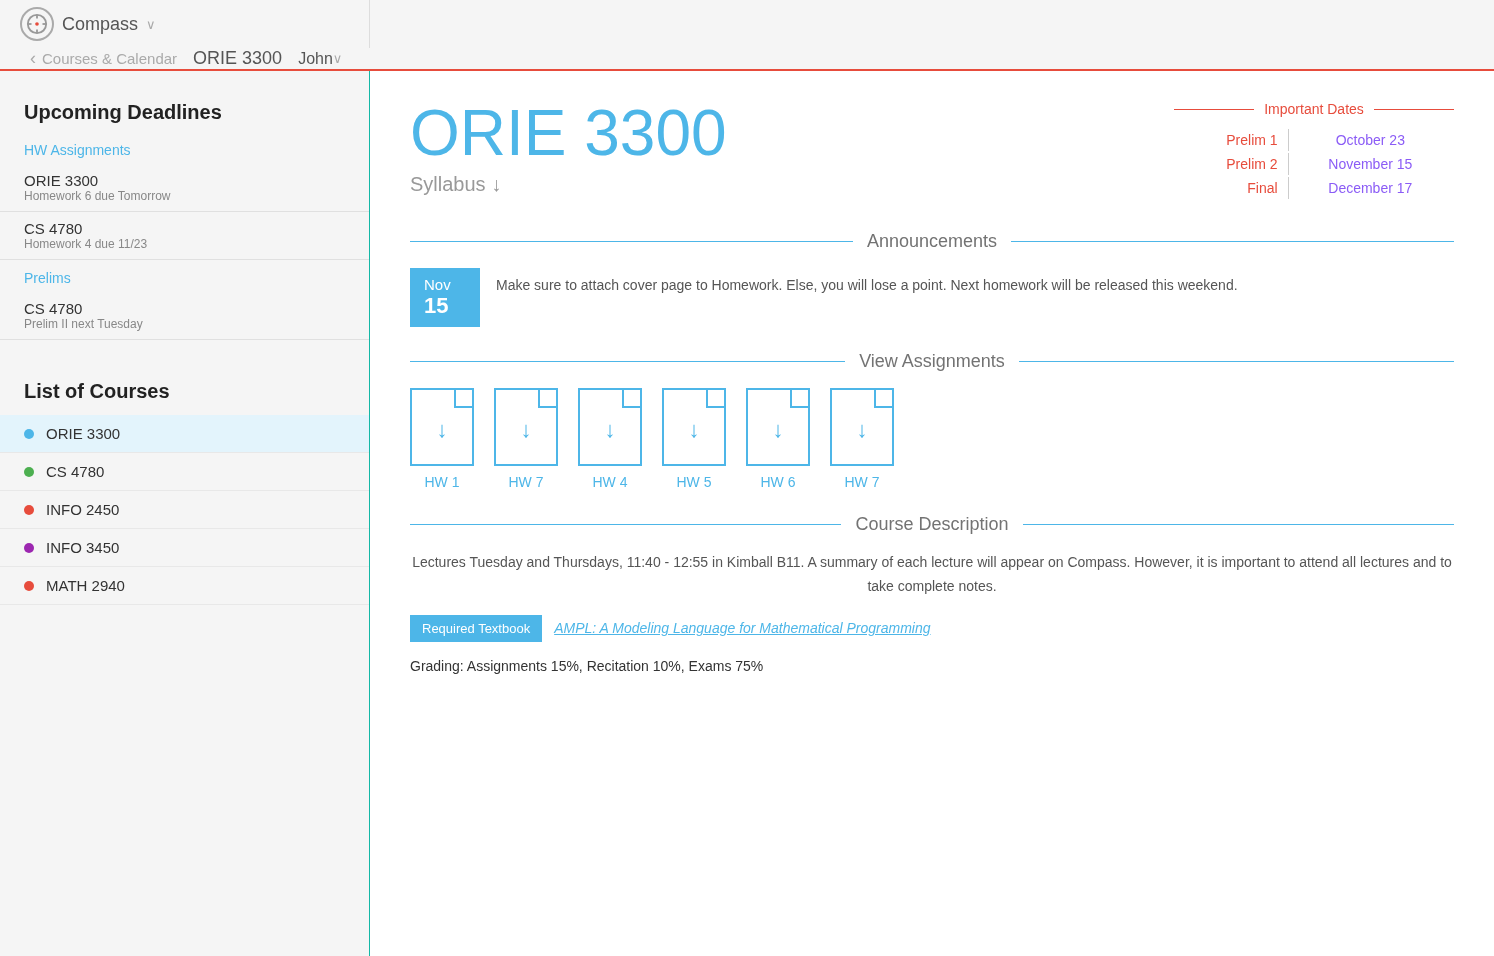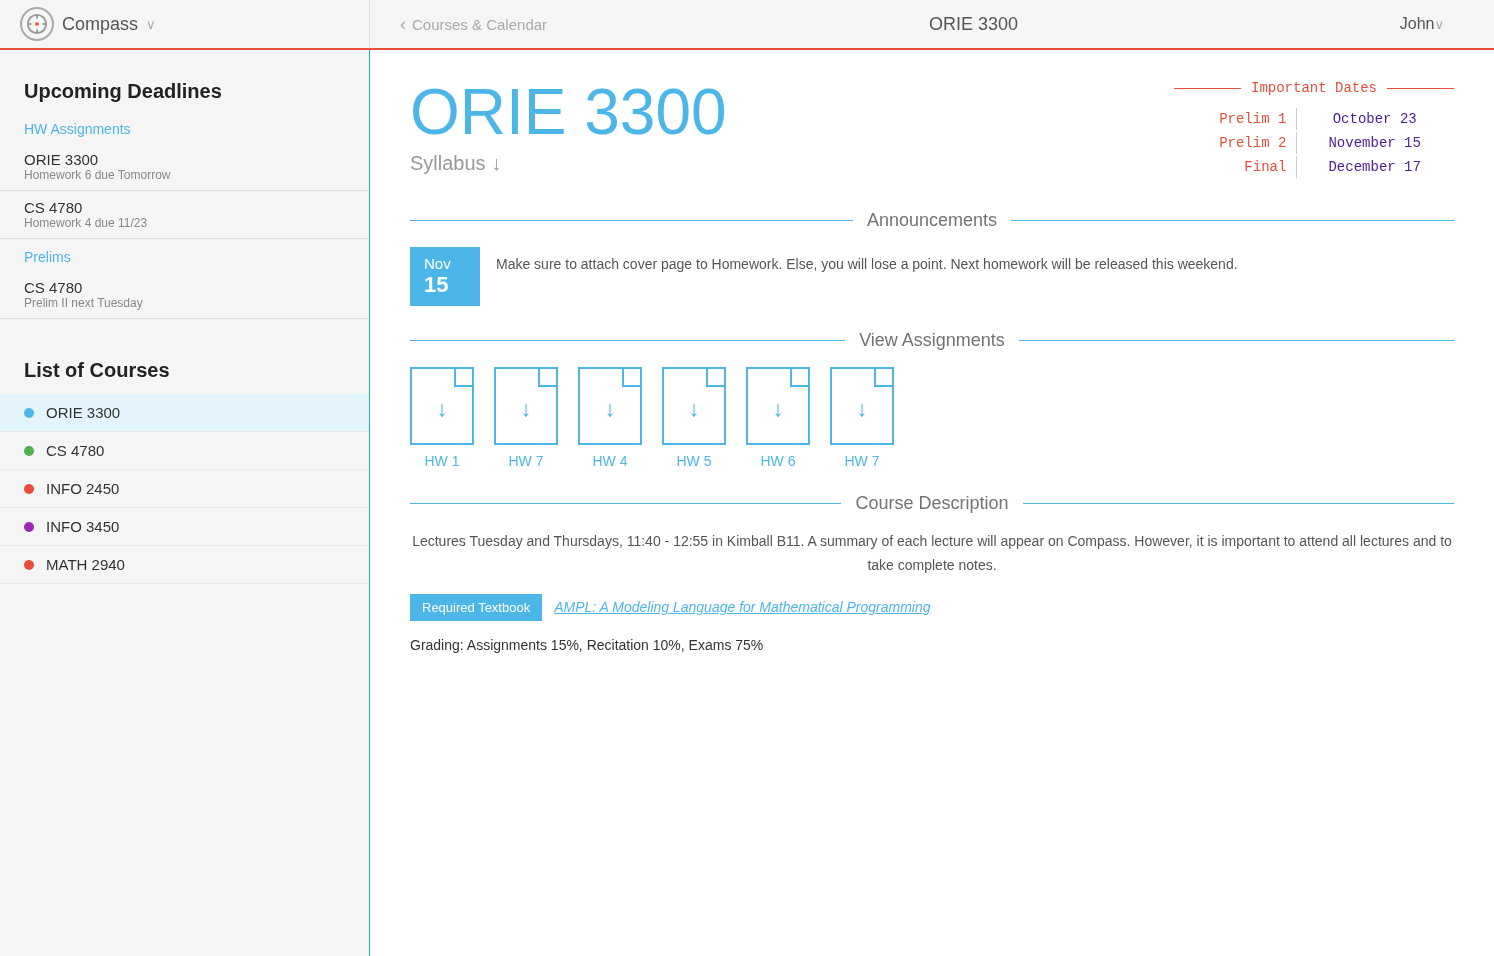--- a/index.html
+++ b/index.html
@@ -1,22 +1,23 @@
 <!DOCTYPE html>
 <html><head>
   <meta charset="utf-8">
   <style>
     * { box-sizing: border-box; margin: 0; padding: 0; }
     body { font-family: 'Segoe UI', Arial, sans-serif; background: #fff; color: #333; display: flex; flex-direction: column; height: 956px; width: 1494px; overflow: hidden; }
 
     
     .top-bar {
-      display: flex; align-items: center; height: 50px;
+      display: flex; align-items: flex-start; height: 71px;
       border-bottom: 2px solid #e74c3c;
       background: #f5f5f5;
+      flex-direction: column;
     }
     .top-bar-left {
       width: 370px; display: flex; align-items: center; padding: 0 20px;
       border-right: 1px solid #ddd; height: 100%;
     }
     .compass-logo { display: flex; align-items: center; gap: 8px; font-size: 18px; color: #555; cursor: pointer; }
     .compass-icon { width: 34px; height: 34px; border-radius: 50%; border: 2px solid #aaa; display: flex; align-items: center; justify-content: center; }
     .compass-icon svg { width: 22px; height: 22px; }
     .top-bar-nav { flex: 1; display: flex; align-items: center; padding: 0 30px; gap: 16px; }
     .back-btn { color: #aaa; font-size: 15px; cursor: pointer; display: flex; align-items: center; gap: 6px; }
@@ -47,28 +48,28 @@
     .course-dot { width: 10px; height: 10px; border-radius: 50%; flex-shrink: 0; }
 
     
     .content { flex: 1; overflow-y: auto; padding: 30px 40px; }
 
     .course-header { display: flex; align-items: flex-start; justify-content: space-between; margin-bottom: 30px; }
     .course-title-area {}
     .course-big-title { font-size: 64px; color: #4db6e8; font-weight: 300; line-height: 1; }
     .syllabus-link { font-size: 20px; color: #999; margin-top: 8px; cursor: pointer; }
 
-    .important-dates-box { min-width: 280px; text-align: center; font-family: Liberation Mono, monospace; }
+    .important-dates-box { min-width: 280px; text-align: center; }
     .important-dates-header { display: flex; align-items: center; gap: 0; color: #e74c3c; font-size: 14px; font-weight: 500; margin-bottom: 10px; }
     .id-line { flex: 1; height: 1px; background: #e74c3c; }
     .id-label { padding: 0 10px; }
     .dates-table { width: 100%; font-size: 14px; }
     .dates-table td { padding: 3px 8px; }
     .dates-table td:first-child { color: #e74c3c; text-align: right; }
-    .dates-table td:last-child { color: #4c1d95; border-left: 1px solid #ccc; }
+    .dates-table td:last-child { color: #8b5cf6; border-left: 1px solid #ccc; }
 
     
     .section-header { display: flex; align-items: center; margin: 24px 0 16px; }
     .section-line { flex: 1; height: 1px; background: #4db6e8; }
     .section-label { color: #737373; font-size: 18px; padding: 0 14px; font-weight: 400; }
 
     
     .announcement-row { display: flex; align-items: flex-start; gap: 16px; margin-bottom: 16px; }
     .date-badge { background: #4db6e8; color: #fff; padding: 8px 14px; font-size: 15px; font-weight: 500; min-width: 70px; white-space: nowrap; }
     .date-badge .day { font-size: 22px; font-weight: 700; }

